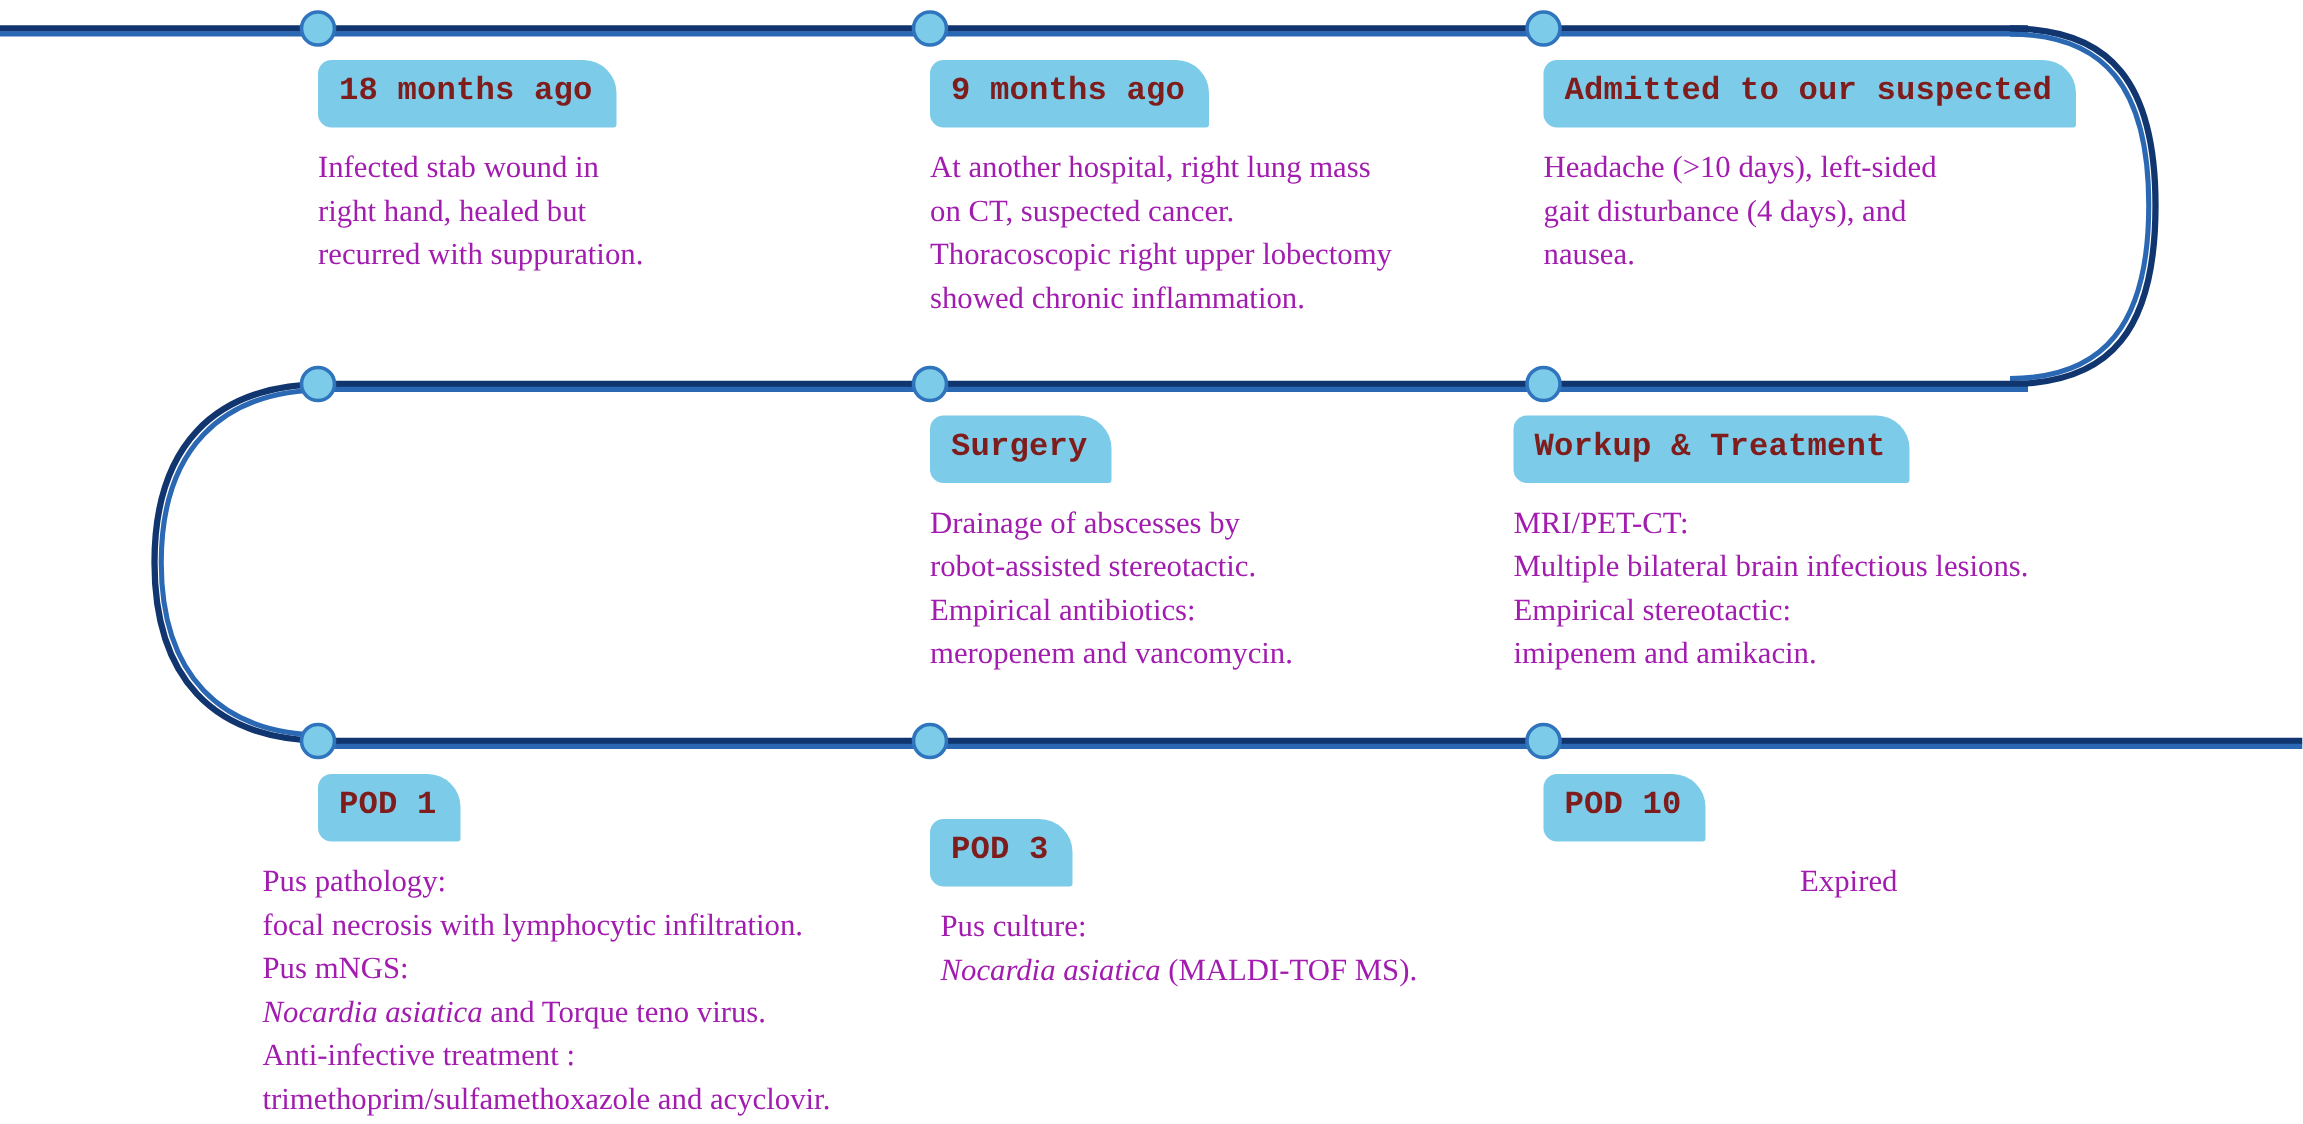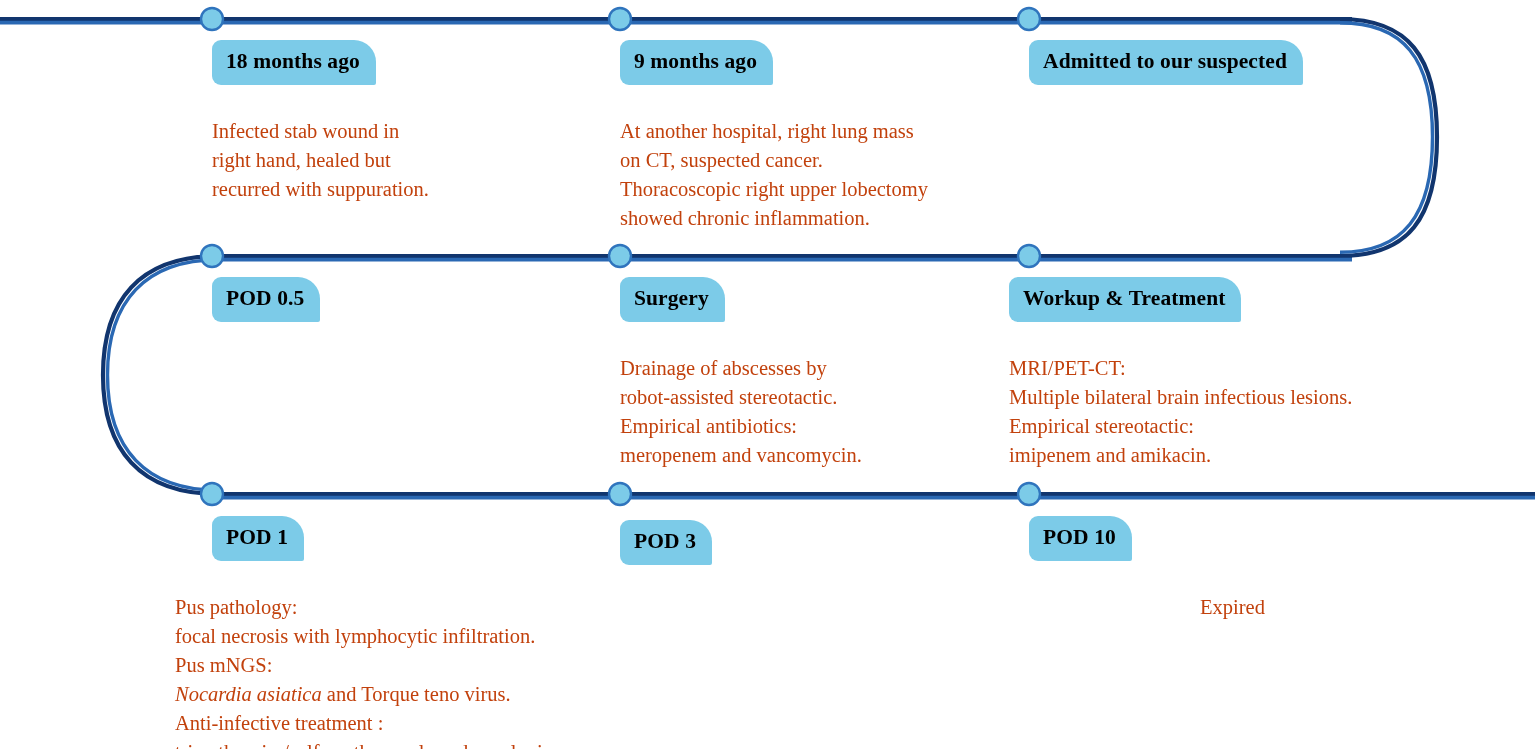--- a/index.html
+++ b/index.html
@@ -33,36 +33,36 @@
 
   
   .tl-node {
     position: absolute;
     width: 400px;
   }
 
   .tl-badge {
     display: inline-block;
     background: #7ccbe8;
-    color: #000000;
+    color: #7f1d1d;
     font-weight: bold;
     font-size: 21.5px;
     line-height: 1;
     padding: 11px 16px 12px 14px;
     border-radius: 9px 22px 2px 9px;
     white-space: nowrap;
     letter-spacing: 0.1px;
-    font-family: Liberation Serif, serif;
+    font-family: Liberation Mono, monospace;
   }
 
   .tl-body {
-    margin-top: 32px;
+    margin-top: 13px;
     font-size: 20.5px;
     line-height: 1.42;
-    color: #c2410c;
+    color: #a21caf;
     font-family: "Liberation Serif", "DejaVu Serif", serif;
     white-space: pre-line;
   }
 
   .tl-body .sp {
     font-style: italic;
   }
 </style>
 </head>
 <body>
@@ -122,24 +122,26 @@
   <div class="tl-node" style="left:620px; top:40px; width:400px;">
     <div class="tl-badge">9 months ago</div>
     <div class="tl-body"><span>At another hospital, right lung mass
 on CT, suspected cancer.
 Thoracoscopic right upper lobectomy
 showed chronic inflammation.</span></div>
   </div>
 
   <div class="tl-node" style="left:1029px; top:40px; width:400px;">
     <div class="tl-badge">Admitted to our suspected</div>
+    <div class="tl-body"><span>Headache (&gt;10 days), left-sided
+gait disturbance (4 days), and
+nausea.</span></div>
   </div>
 
   <div class="tl-node" style="left:212px; top:277px; width:400px;">
-    <div class="tl-badge">POD 0.5</div>
   </div>
 
   <div class="tl-node" style="left:620px; top:277px; width:400px;">
     <div class="tl-badge">Surgery</div>
     <div class="tl-body"><span>Drainage of abscesses by
 robot-assisted stereotactic.
 Empirical antibiotics:
 meropenem and vancomycin.</span></div>
   </div>
 
@@ -154,22 +156,24 @@
   <div class="tl-node" style="left:212px; top:516px; width:430px;">
     <div class="tl-badge">POD 1</div>
     <div class="tl-body" style="margin-left:-37px;"><span>Pus pathology:
 focal necrosis with lymphocytic infiltration.
 Pus mNGS:
  </span><span class="sp">Nocardia asiatica</span><span> and Torque teno virus.
 Anti-infective treatment :
 trimethoprim/sulfamethoxazole and acyclovir.</span></div>
   </div>
 
-  <div class="tl-node" style="left:620px; top:520px; width:430px;">
+  <div class="tl-node" style="left:620px; top:546px; width:430px;">
     <div class="tl-badge">POD 3</div>
+    <div class="tl-body" style="margin-left:7px;"><span>Pus culture:
+</span><span class="sp">Nocardia asiatica</span><span> (MALDI-TOF MS).</span></div>
   </div>
 
   <div class="tl-node" style="left:1029px; top:516px; width:400px;">
     <div class="tl-badge">POD 10</div>
     <div class="tl-body" style="margin-left:7px;text-align:center;"><span>Expired</span></div>
   </div>
 
 </div>
 
 </body></html>

